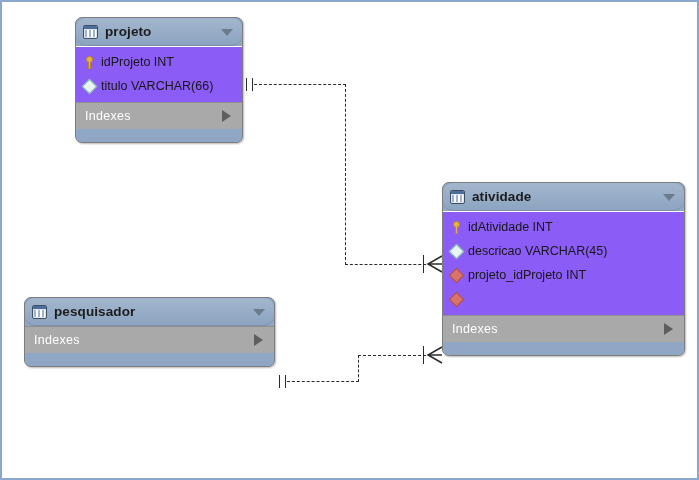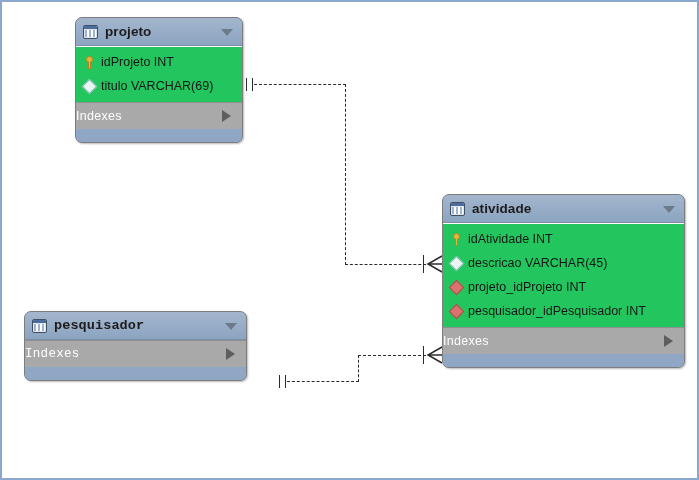--- a/index.html
+++ b/index.html
@@ -26,20 +26,21 @@
     box-shadow:1px 1px 2px rgba(0,0,0,.28);
     overflow:hidden;
   }
   .tbl-head{
     height:27px;
     display:flex;align-items:center;
     background:linear-gradient(#a3b6cd,#8ca4c1);
     border-bottom:1px solid #7d8fa5;
     padding:0 12px 0 7px;
     position:relative;
+    border-radius:10px;
   }
   .tbl-ico{
     width:15px;height:14px;
     box-sizing:border-box;
     border:1px solid #3f4f63;
     border-radius:2px;
     background:#dfe6ef;
     margin-right:7px;
     position:relative;
     flex:none;
@@ -65,21 +66,21 @@
     white-space:nowrap;
   }
   .tri-down{
     position:absolute;right:9px;top:50%;margin-top:-3px;
     width:0;height:0;
     border-left:6px solid transparent;
     border-right:6px solid transparent;
     border-top:7px solid #6c7b8c;
   }
   .tbl-body{
-    background:#22c55e;
+    background:#8b5cf6;
     border-top:1px solid #ffffff;
     padding:3px 0 4px 0;
     text-align:center;
   }
   .col{
     display:flex;align-items:center;
     height:24px;
     padding-left:8px;
     font-size:12.5px;color:#171717;
     white-space:nowrap;
@@ -115,20 +116,21 @@
     background:#d9736c;
     border:1.4px solid #a84e48;
     transform:rotate(45deg);
     box-sizing:border-box;
   }
   .tbl-idx{
     height:26px;
     display:flex;align-items:center;
     background:#a9a9a9;
     border-top:1px solid #8f8f8f;
+    padding-left:9px;
     position:relative;
   }
   .tbl-idx span{
     font-size:12.5px;color:#ffffff;letter-spacing:.3px;
   }
   .tri-right{
     position:absolute;right:11px;top:50%;margin-top:-6px;
     width:0;height:0;
     border-top:6px solid transparent;
     border-bottom:6px solid transparent;
@@ -201,62 +203,61 @@
       <span class="tbl-title">projeto</span>
       <span class="tri-down"></span>
     </div>
     <div class="tbl-body">
       <div class="col">
         <span class="ico ico-key"></span>
         <span>idProjeto INT</span>
       </div>
       <div class="col">
         <span class="ico ico-dia"></span>
-        <span>titulo VARCHAR(69)</span>
+        <span>titulo VARCHAR(66)</span>
       </div>
     </div>
     <div class="tbl-idx">
       <span>Indexes</span>
       <span class="tri-right"></span>
     </div>
     <div class="tbl-foot"></div>
   </div>
 
-  <div class="tbl" style="left:440px;top:192px;width:243px;">
+  <div class="tbl" style="left:440px;top:180px;width:243px;">
     <div class="tbl-head">
       <span class="tbl-ico"></span>
       <span class="tbl-title">atividade</span>
       <span class="tri-down"></span>
     </div>
     <div class="tbl-body">
       <div class="col">
         <span class="ico ico-key"></span>
         <span>idAtividade INT</span>
       </div>
       <div class="col">
         <span class="ico ico-dia"></span>
         <span>descricao VARCHAR(45)</span>
       </div>
       <div class="col">
         <span class="ico ico-fk"></span>
         <span>projeto_idProjeto INT</span>
       </div>
       <div class="col">
         <span class="ico ico-fk"></span>
-        <span>pesquisador_idPesquisador INT</span>
       </div>
     </div>
     <div class="tbl-idx">
       <span>Indexes</span>
       <span class="tri-right"></span>
     </div>
     <div class="tbl-foot"></div>
   </div>
 
-  <div class="tbl" style="left:22px;top:309px;width:223px;font-family:Liberation Mono, monospace;">
+  <div class="tbl" style="left:22px;top:295px;width:251px;">
     <div class="tbl-head">
       <span class="tbl-ico"></span>
       <span class="tbl-title">pesquisador</span>
       <span class="tri-down"></span>
     </div>
     <div class="tbl-idx">
       <span>Indexes</span>
       <span class="tri-right"></span>
     </div>
     <div class="tbl-foot"></div>

